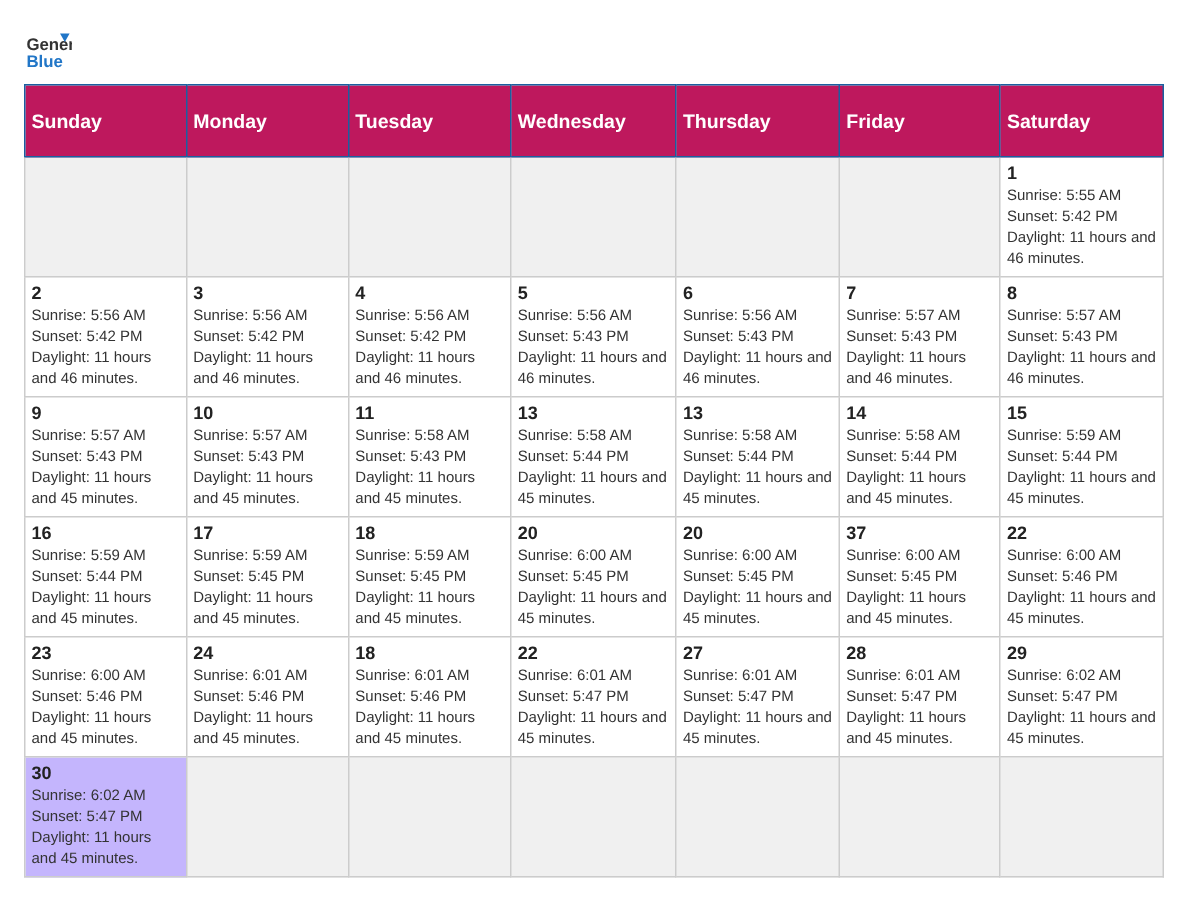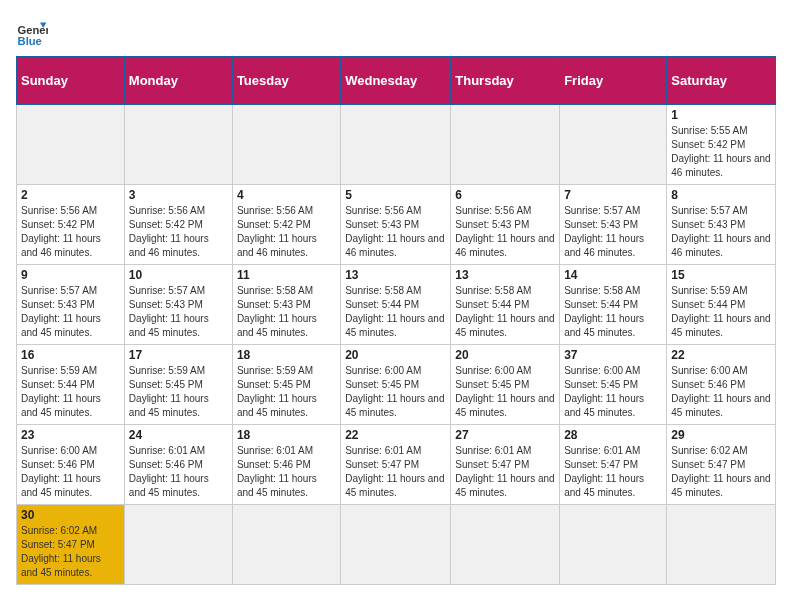--- a/index.html
+++ b/index.html
@@ -79,21 +79,21 @@
       color: #222;
       display: block;
       margin-bottom: 2px;
     }
     .day-info {
       font-size: 10px;
       line-height: 1.4;
       color: #333;
     }
     .last-week td {
-      background: #eab308;
+      background: #c4b5fd;
     }
   </style>
 </head>
 <body>
 
 <div class="header">
   <div class="logo">
     <svg class="logo-icon" viewBox="0 0 40 40" xmlns="http://www.w3.org/2000/svg">
       <text x="2" y="22" font-size="14" font-weight="bold" fill="#333" font-family="Arial">General</text>
       <text x="2" y="36" font-size="14" font-weight="bold" fill="#2176c7" font-family="Arial">Blue</text>

